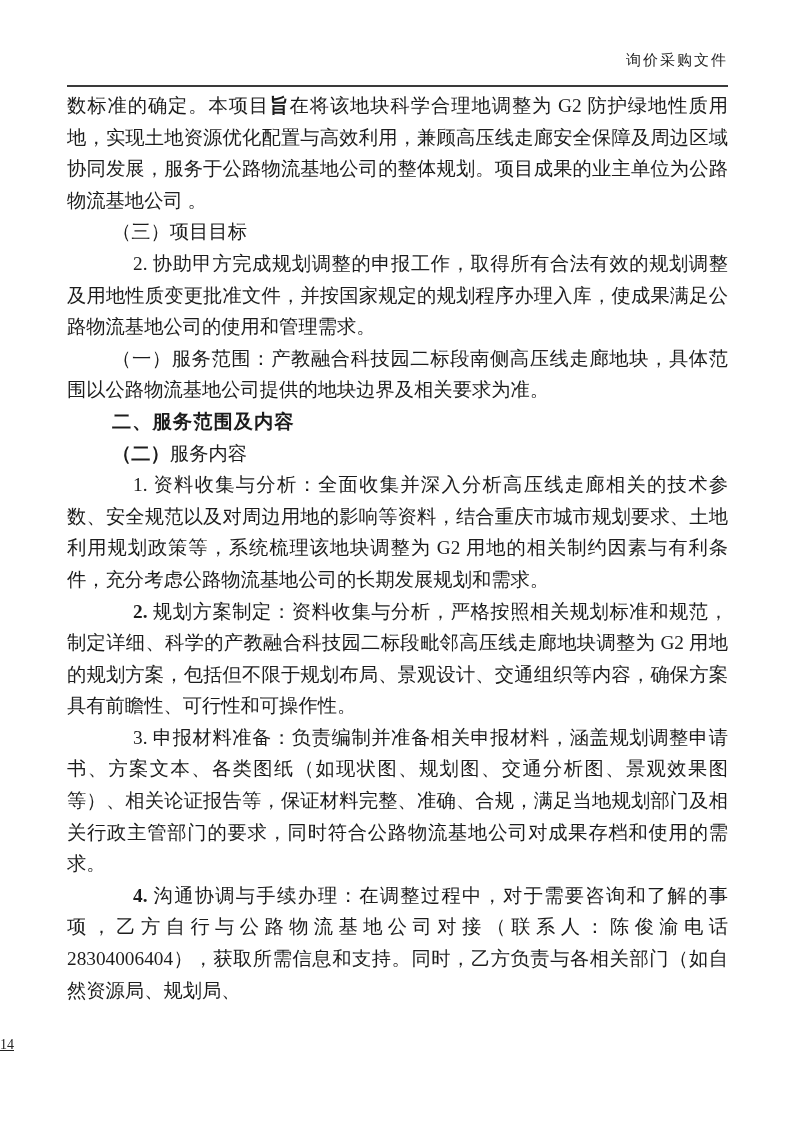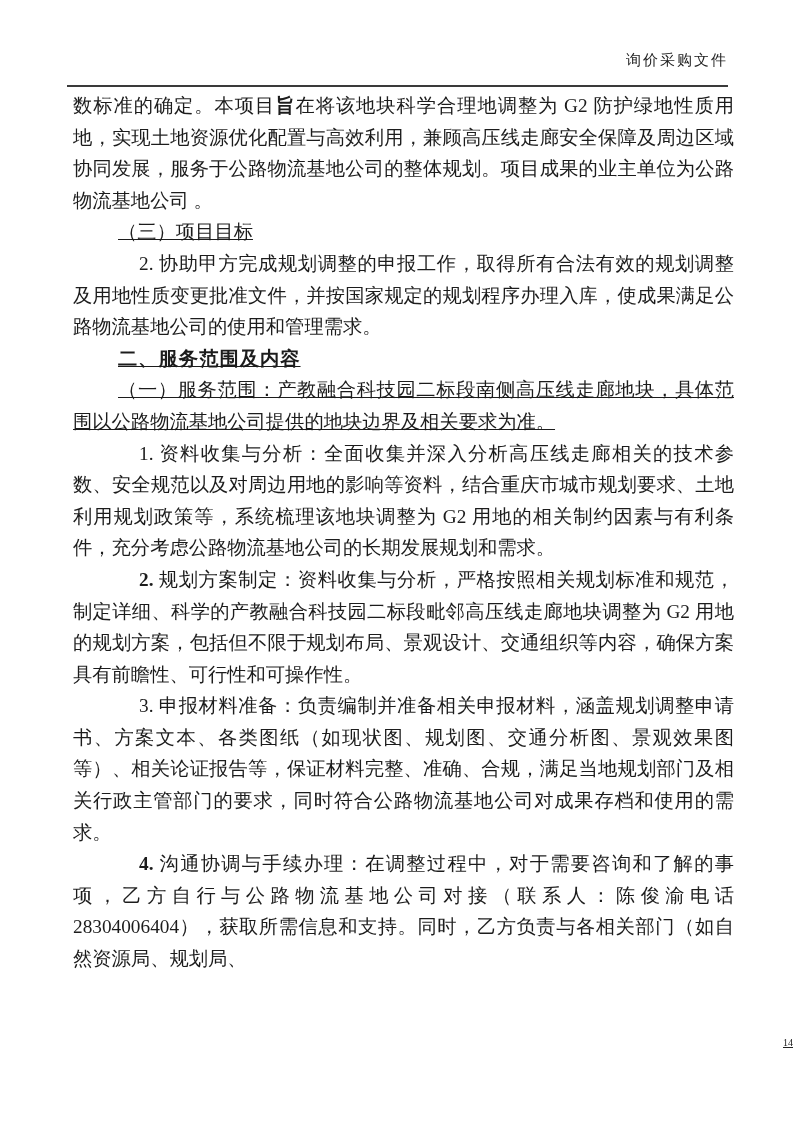--- a/index.html
+++ b/index.html
@@ -26,66 +26,67 @@
   .header-rule {
     position: absolute;
     top: 85px;
     left: 67px;
     right: 65px;
     border-top: 2px solid #3a3a3a;
   }
   .content {
     position: absolute;
     top: 90px;
-    left: 73px;
+    left: 67px;
     width: 661px;
     font-size: 19.3px;
     line-height: 31.6px;
     text-align: justify;
   }
   .content p {
     margin: 0;
     text-align: justify;
     text-align-last: left;
   }
   .indent-0 { text-indent: 0; }
-  .indent-2 { text-indent: 45px; text-decoration: underline; }
+  .indent-2 { text-indent: 45px; }
   .indent-3 { text-indent: 66px; }
   .heading {
     font-family: "Liberation Sans", "DejaVu Sans", sans-serif;
     font-weight: bold;
     letter-spacing: 1px;
   }
   .run-b { font-weight: bold; }
   .footer {
     position: absolute;
     top: 1037px;
     left: 0;
     right: 0;
-    text-align: right;
-    font-size: 10px;
+    text-align: left;
+    font-size: 14px;
     color: #222;
     text-decoration: underline;
   }
 </style>
 </head>
 <body>
 
 <div class="page">
   <div class="header">
     <span>询价采购文件</span>
   </div>
   <div class="header-rule"></div>
 
   <div class="content">
       <p class="indent-0"><span>数标准的确定。本项目</span><span class="run-b">旨</span><span>在将该地块科学合理地调整为 G2 防护绿地性质用地，实现土地资源优化配置与高效利用，兼顾高压线走廊安全保障及周边区域协同发展，服务于公路物流基地公司的整体规划。项目成果的业主单位为公路物流基地公司 。</span></p>
       <p class="indent-2"><span>（三）项目目标</span></p>
       <p class="indent-3"><span>2. 协助甲方完成规划调整的申报工作，取得所有合法有效的规划调整及用地性质变更批准文件，并按国家规定的规划程序办理入库，使成果满足公路物流基地公司的使用和管理需求。</span></p>
+      <p class="indent-2"><span>（一）服务范围：产教融合科技园二标段南侧高压线走廊地块，具体范围以公路物流基地公司提供的地块边界及相关要求为准。</span></p>
       <p class="indent-2 heading"><span class="run-b">二、服务范围及内容</span></p>
-      <p class="indent-2"><span>（一）服务范围：产教融合科技园二标段南侧高压线走廊地块，具体范围以公路物流基地公司提供的地块边界及相关要求为准。</span></p>
+      <p class="indent-2"><span class="run-b">（二）</span><span>服务内容</span></p>
       <p class="indent-3"><span>1. 资料收集与分析：全面收集并深入分析高压线走廊相关的技术参数、安全规范以及对周边用地的影响等资料，结合重庆市城市规划要求、土地利用规划政策等，系统梳理该地块调整为 G2 用地的相关制约因素与有利条件，充分考虑公路物流基地公司的长期发展规划和需求。</span></p>
       <p class="indent-3"><span class="run-b">2.</span><span> 规划方案制定：资料收集与分析，严格按照相关规划标准和规范，制定详细、科学的产教融合科技园二标段毗邻高压线走廊地块调整为 G2 用地的规划方案，包括但不限于规划布局、景观设计、交通组织等内容，确保方案具有前瞻性、可行性和可操作性。</span></p>
       <p class="indent-3"><span>3. 申报材料准备：负责编制并准备相关申报材料，涵盖规划调整申请书、方案文本、各类图纸（如现状图、规划图、交通分析图、景观效果图等）、相关论证报告等，保证材料完整、准确、合规，满足当地规划部门及相关行政主管部门的要求，同时符合公路物流基地公司对成果存档和使用的需求。</span></p>
       <p class="indent-3"><span class="run-b">4.</span><span> 沟通协调与手续办理：在调整过程中，对于需要咨询和了解的事项，乙方自行与公路物流基地公司对接（联系人：陈俊渝电话 28304006404），获取所需信息和支持。同时，乙方负责与各相关部门（如自然资源局、规划局、</span></p>
     </div>
 
   <div class="footer">
     <span>14</span>
   </div>
 </div>

